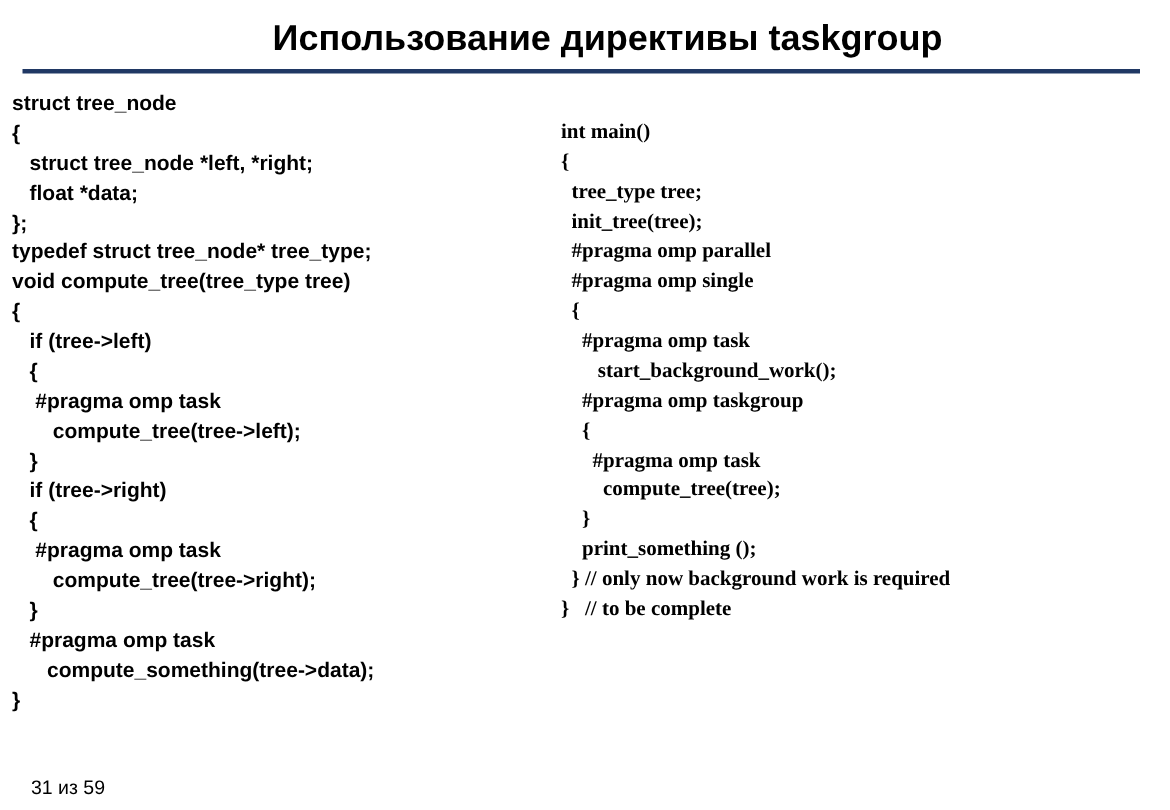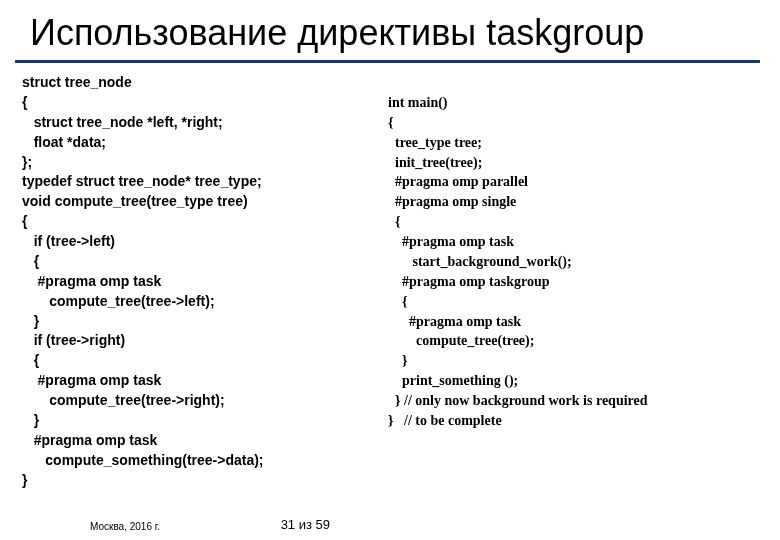--- a/index.html
+++ b/index.html
@@ -15,34 +15,35 @@
   .slide {
     width: 780px;
     height: 540px;
     position: relative;
     box-sizing: border-box;
   }
   .title-area {
     padding: 12px 0 0 30px;
   }
   .title {
-    font-size: 36px;
-    font-weight: normal;
+    font-size: 24px;
+    font-weight: bold;
     color: #000;
     margin: 0 0 6px 0;
+    text-align: center;
   }
   .title-underline {
     height: 3px;
     background: #203864;
     width: 745px;
     margin-left: -15px;
   }
   .content {
     display: flex;
-    padding: 10px 0 0 22px;
+    padding: 10px 0 0 8px;
   }
   .col {
     white-space: pre;
     font-family: Arial, sans-serif;
     font-size: 14px;
     font-weight: bold;
     line-height: 1.42;
     color: #000;
   }
   .col-left {
@@ -124,16 +125,15 @@
     {
       #pragma omp task
         compute_tree(tree);
     }
     print_something ();
   } // only now background work is required
 }   // to be complete</div>
   </div>
 
   <div class="footer">
-    <div class="footer-left">Москва, 2016 г.</div>
     <div class="footer-right">31 из 59</div>
   </div>
 </div>
 
 </body></html>

